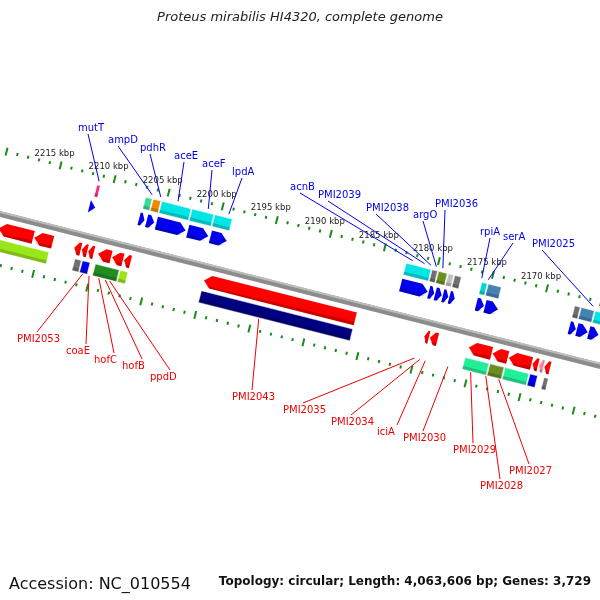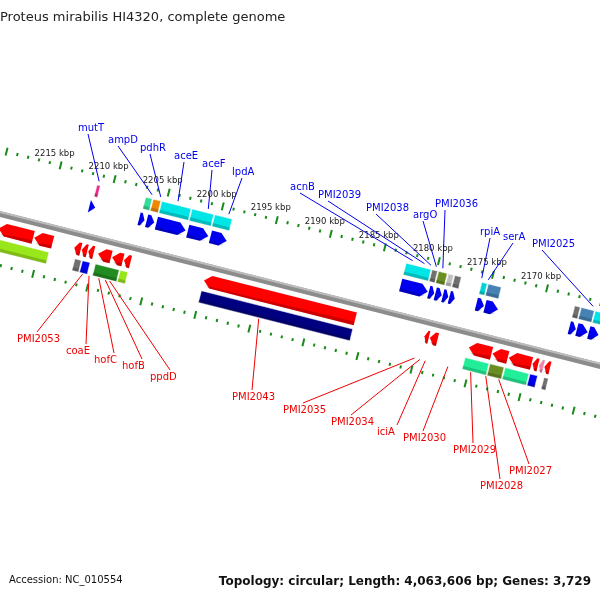--- a/index.html
+++ b/index.html
@@ -1,20 +1,20 @@
 <!DOCTYPE html>
 <html><head>
 <meta charset="utf-8">
 <style>
   html, body { margin: 0; padding: 0; background: #ffffff; }
   body { width: 600px; height: 600px; position: relative; overflow: hidden;
          font-family: "DejaVu Sans", sans-serif; }
-  #title { position: absolute; top: 9px; left: 0; width: 600px; text-align: left;
-           font-size: 13px; color: #222; }
-  #footer-left { position: absolute; left: 9px; top: 574px; font-size: 10px; color: #111; }
+  #title { position: absolute; top: 9px; left: 0; width: 600px; text-align: center;
+           font-style: italic; font-size: 13px; color: #222; }
+  #footer-left { position: absolute; left: 9px; top: 574px; font-size: 16px; color: #111; }
   #footer-right { position: absolute; right: 9px; top: 574px; font-size: 12px; color: #111; font-weight: bold; }
   #map { position: absolute; left: 0; top: 0; }
   .kbp { font-size: 8.5px; fill: #222; font-family: "DejaVu Sans", sans-serif; }
   .lbl { font-size: 10px; font-family: "DejaVu Sans", sans-serif; }
 </style>
 </head>
 <body>
 
 <div id="title">Proteus mirabilis HI4320, complete genome</div>
 

